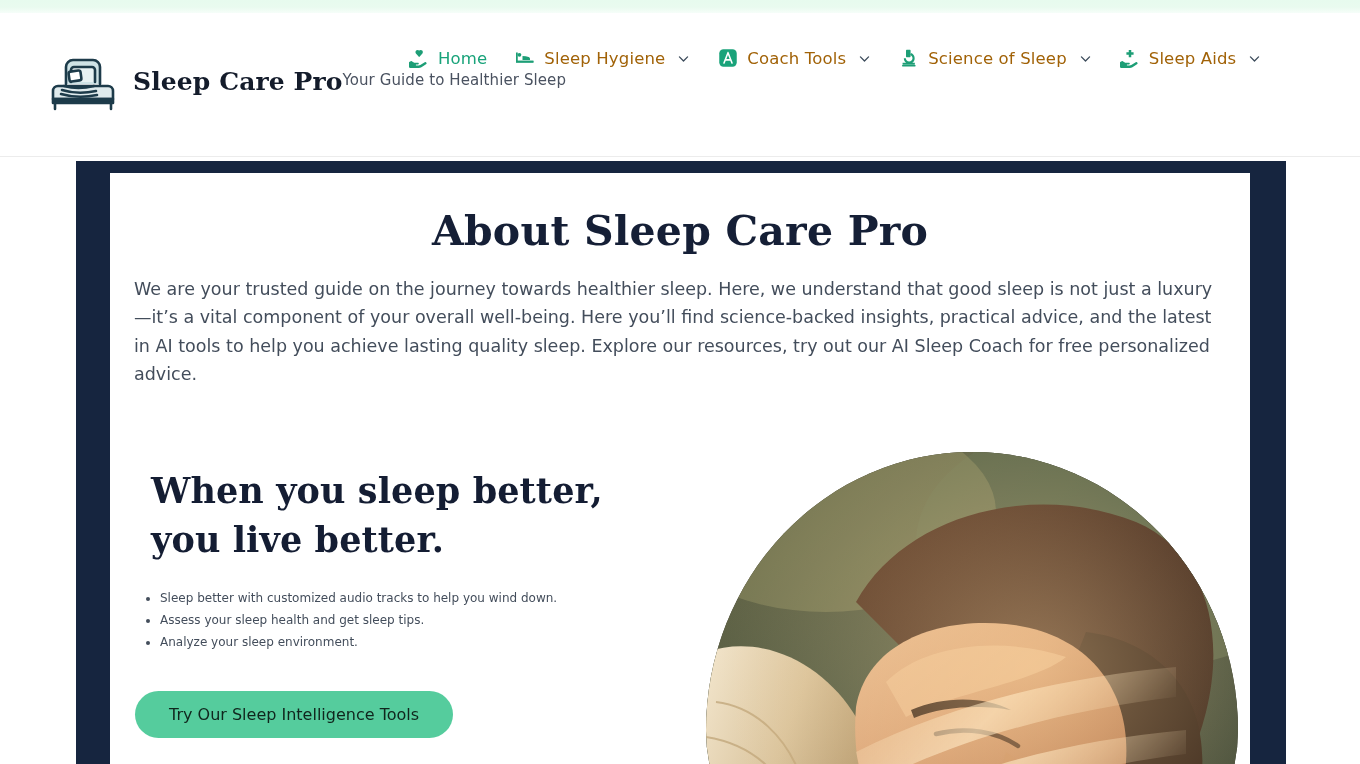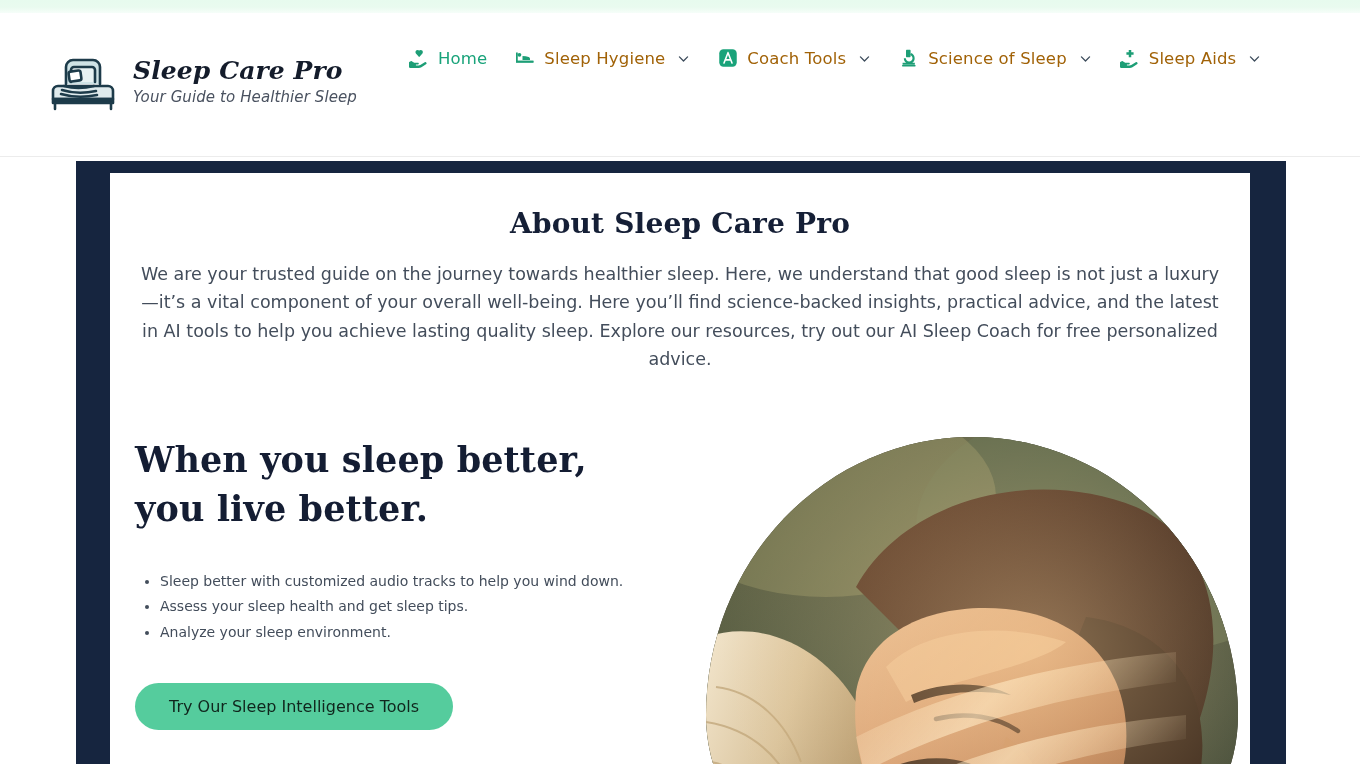--- a/index.html
+++ b/index.html
@@ -25,21 +25,21 @@
     width: 1360px; height: 144px;
     background: #ffffff;
     border-bottom: 1px solid #ececec;
   }
 
   .brand {
     position: absolute; left: 49px; top: 39px;
     display: flex; align-items: center; gap: 16px;
   }
   .brand-logo { width: 68px; height: 60px; flex: none; display:block; }
-  .brand-text { display: flex; flex-direction: column; font-style: italic; }
+  .brand-text { display: flex; flex-direction: row; }
   .brand-title {
     font-family: "DejaVu Serif", "Liberation Serif", serif;
     font-size: 25px; font-weight: 700; color: #141c2b;
     letter-spacing: .1px; line-height: 1.12;
   }
   .brand-tagline {
     font-size: 15px; color: #4a5260; line-height: 1.3;
     margin-top: 3px; letter-spacing: .1px;
   }
 
@@ -75,50 +75,50 @@
   .card {
     width: 1140px; height: 690px;
     background: #ffffff;
     padding: 0;
     position: relative;
     overflow: hidden;
   }
 
   .page-title {
     font-family: "DejaVu Serif", "Liberation Serif", serif;
-    font-size: 28px; font-weight: 700; color: #151f36;
+    font-size: 41px; font-weight: 700; color: #151f36;
     text-align: center; margin: 0;
     padding-top: 34px;
     letter-spacing: .2px;
   }
 
   .intro {
     margin: 0; padding: 20px 24px 0 24px;
     font-size: 17.5px; line-height: 1.62;
-    color: #434d5b; text-align: center;
+    color: #434d5b; 
   }
 
   
   .two-col {
     display: flex; align-items: flex-start;
     padding: 62px 0 0 24px;
   }
   .col-left { width: 560px; flex: none; padding-left: 1px; }
   .col-right { flex: 1; display: flex; justify-content: center; }
 
   .lead {
     font-family: "DejaVu Serif", "Liberation Serif", serif;
     font-size: 35px; font-weight: 700; color: #141d33;
-    line-height: 1.4; margin: 0; letter-spacing: .1px;
+    line-height: 1.4; margin: 16px; letter-spacing: .1px;
     max-width: 530px;
   }
 
   .bullets {
-    margin: 36px 0 0 0; padding-left: 25px;
-    font-size: 14px; line-height: 1.72; color: #434d5b;
+    margin: 24px 0 0 0; padding-left: 25px;
+    font-size: 12px; line-height: 1.72; color: #434d5b;
   }
   .bullets li { margin-bottom: 1px; max-width: 500px; }
 
   .btn {
     display: inline-flex; align-items: center; justify-content: center;
     height: 47px; padding: 0 34px;
     border-radius: 999px; font-size: 16px;
     cursor: pointer; white-space: nowrap; border: none;
     font-family: "DejaVu Sans", "Liberation Sans", sans-serif;
   }

